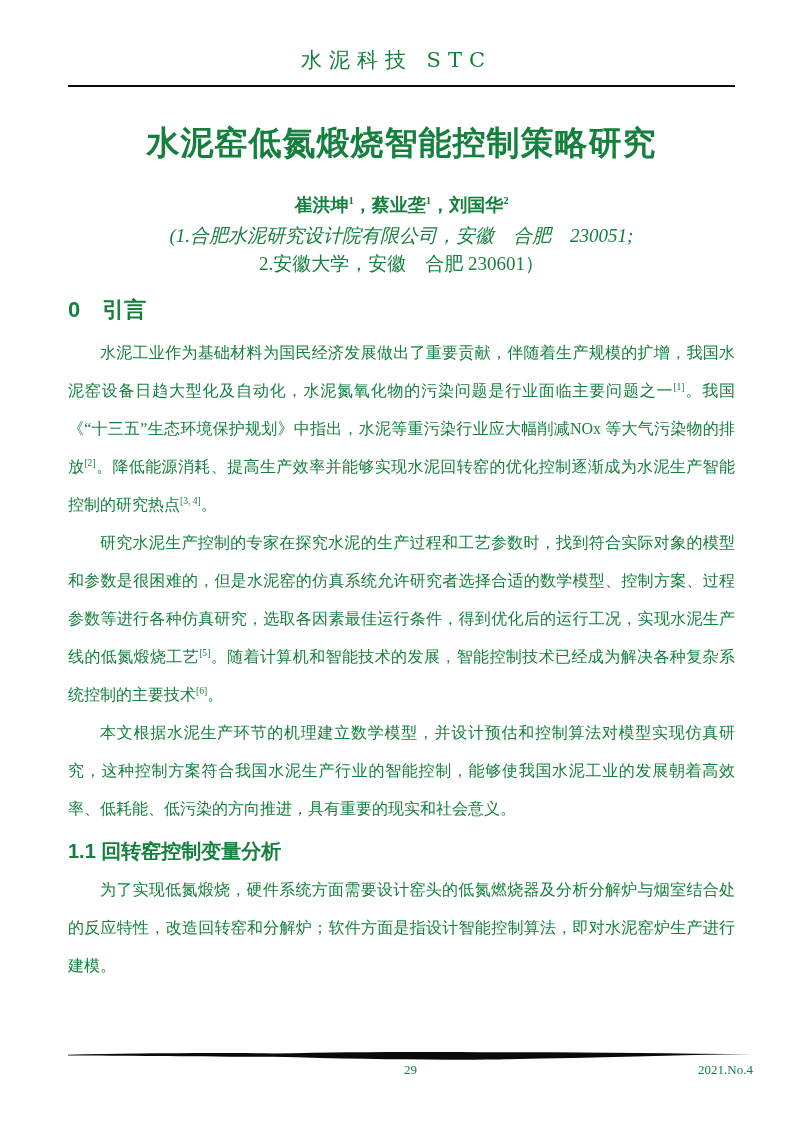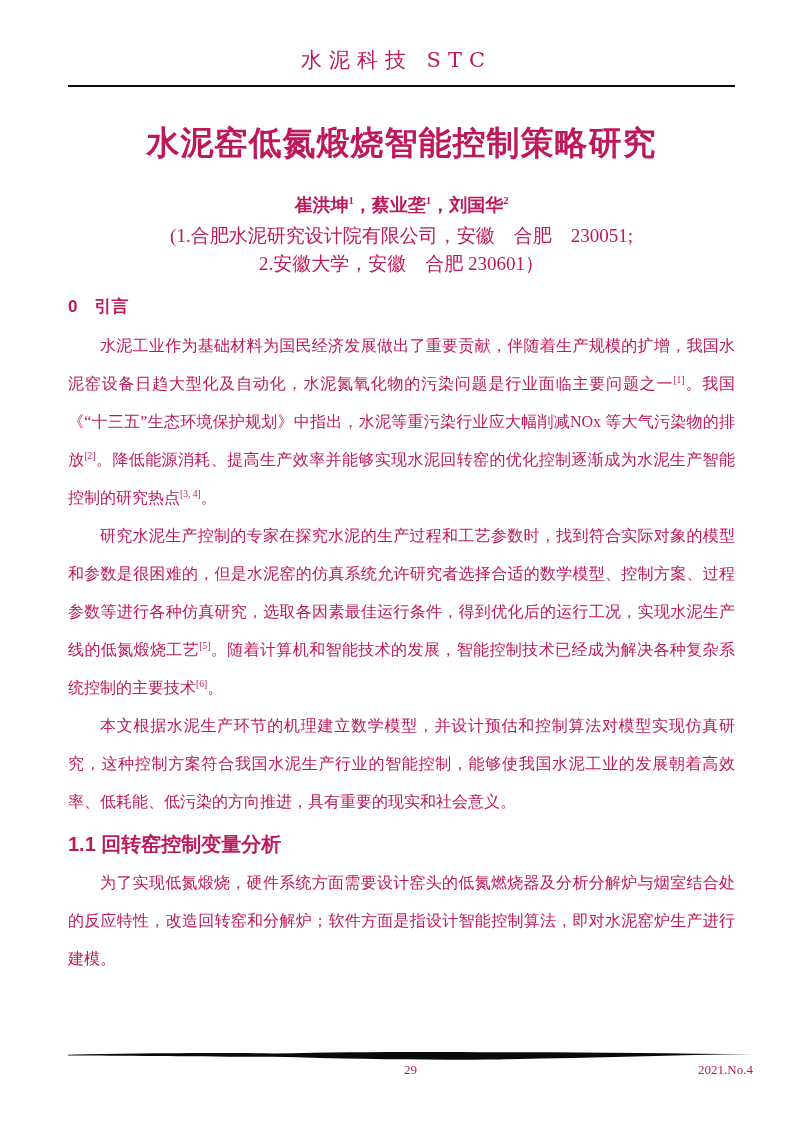--- a/index.html
+++ b/index.html
@@ -1,21 +1,21 @@
 <!DOCTYPE html>
 <html><head>
 <meta charset="utf-8">
 <style>
   html,body { margin:0; padding:0; background:#888; }
   .page {
     position:relative;
     width:793px; height:1122px;
     margin:0 auto;
     background:#ffffff;
-    color:#be185d;
+    color:#15803d;
     font-family:"Liberation Serif", serif;
     overflow:hidden;
   }
   .inner { margin-left:68px; margin-right:58px; }
 
   .journal {
     padding-top:46px;
     text-align:center;
     font-size:21px;
     letter-spacing:7px;
@@ -35,26 +35,26 @@
     margin-top:27px;
     text-align:center;
     font-size:18px;
     font-weight:bold;
   }
   .affil {
     text-align:center;
     font-size:19px;
     line-height:28px;
   }
-  .affil-first { margin-top:5px; }
+  .affil-first { margin-top:5px;font-style:italic; }
 
   .sec-h1 {
     font-family:"Liberation Sans", sans-serif;
     font-weight:bold;
-    font-size:17px;
+    font-size:22px;
     margin:17px 0 9px 0;
   }
   .sec-h2 {
     font-family:"Liberation Sans", sans-serif;
     font-weight:bold;
     font-size:20px;
     margin:10px 0 6px 0;
   }
   .para {
     margin:0;

